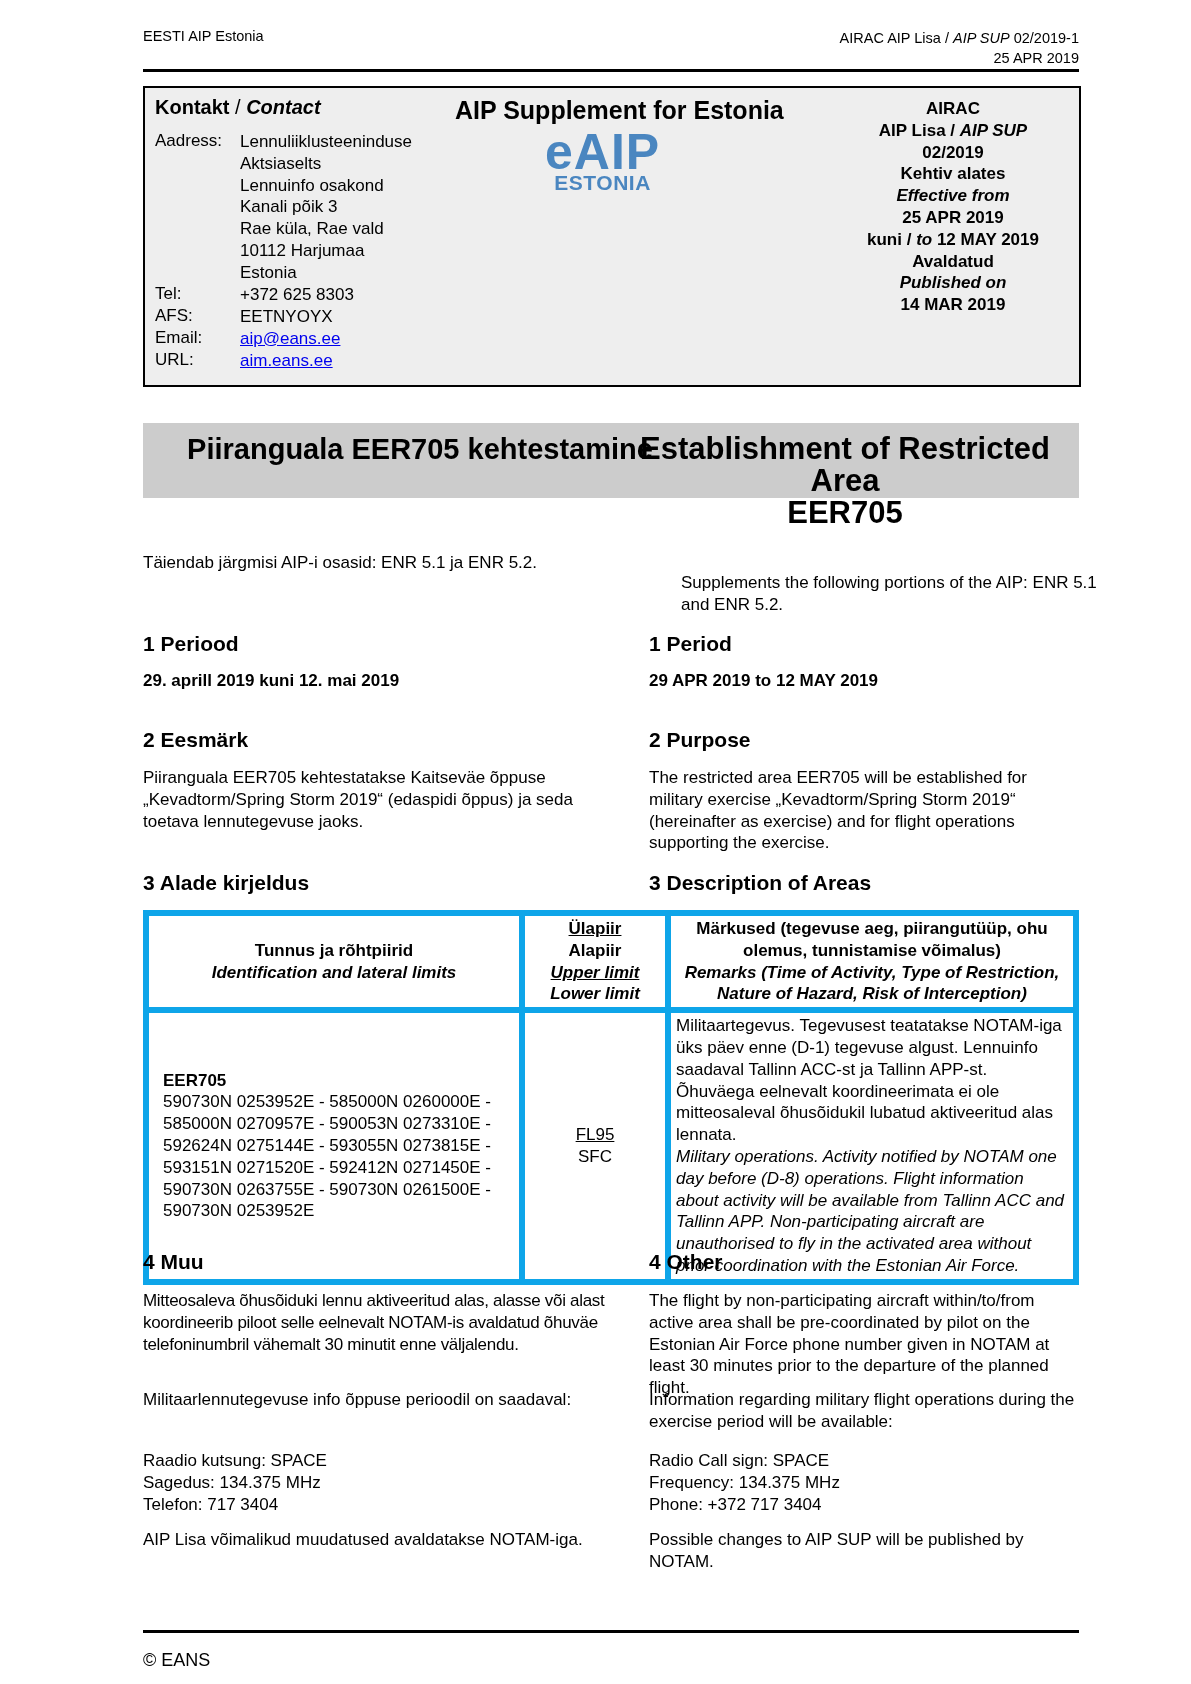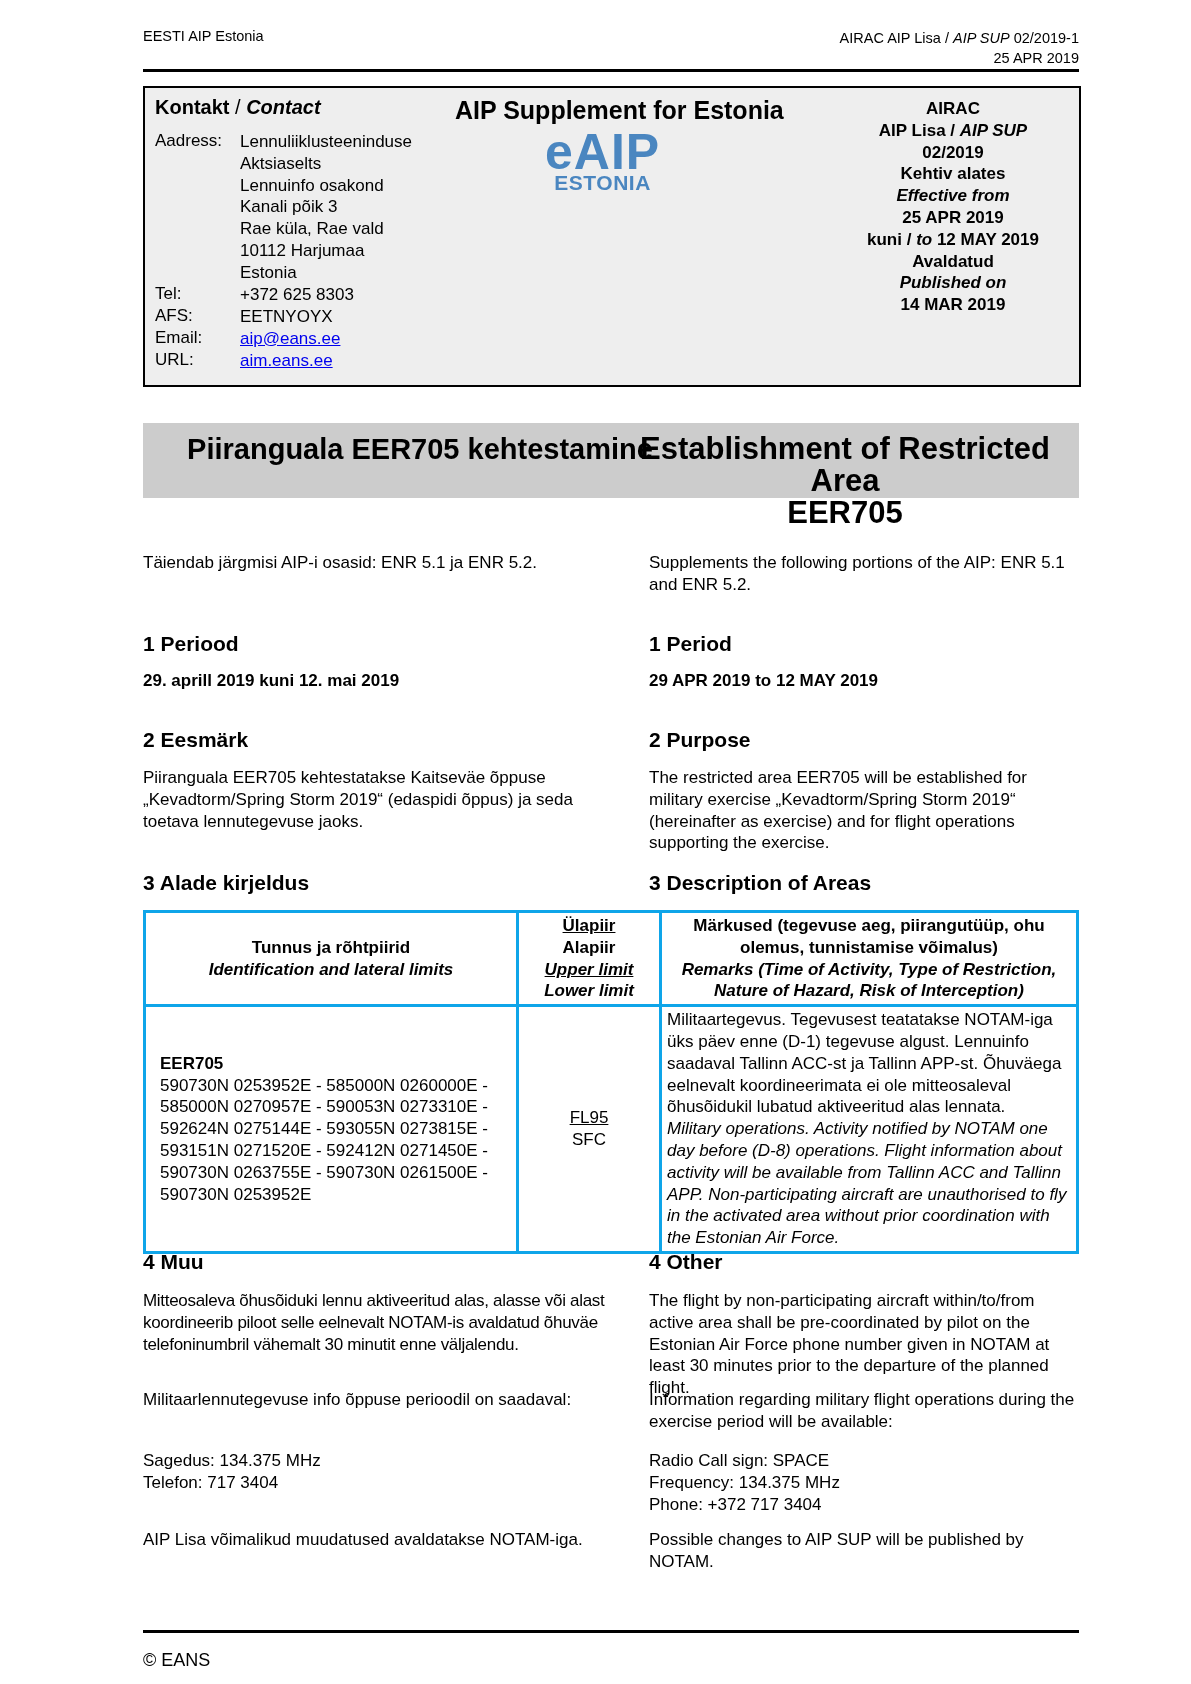--- a/index.html
+++ b/index.html
@@ -21,21 +21,21 @@
   .airac { left:690px; top:10px; width:236px; text-align:center; font-size:17px; font-weight:bold; line-height:21.8px; }
   .banner { left:143px; top:423px; width:936px; height:75px; background:#cccccc; }
   .ban-l { left:0; width:468px; top:10px; text-align:center; font-size:29px; font-weight:bold; line-height:32px;margin-left:43px; }
   .ban-r { left:468px; width:468px; top:10px; text-align:center; font-size:31px; font-weight:bold; line-height:32px; }
   .col-l { left:143px; width:455px; }
   .col-r { left:649px; width:430px; }
   .p { font-size:17px; line-height:21.8px; }
   .h2 { font-size:21px; font-weight:bold; }
   .bold { font-weight:bold; }
   table.areas { position:absolute; left:143px; top:910px; width:936px; border-collapse:collapse; font-size:17px; line-height:21.8px; }
-  table.areas td { border:3px solid #0ea5e9; padding:2px 5px; vertical-align:middle; }
+  table.areas td { border:6px solid #0ea5e9; padding:2px 5px; vertical-align:middle; }
   .th-center { text-align:center; font-weight:bold; }
   .u { text-decoration:underline; }
   .foot { left:143px; top:1650px; font-size:18px; }
 </style>
 </head>
 <body>
 
 <div class="abs hdr-left">EESTI AIP Estonia</div>
 <div class="abs hdr-right">
   <div><span>AIRAC AIP Lisa / </span><i>AIP SUP</i><span> 02/2019-1</span></div>
@@ -87,21 +87,21 @@
 
 <div class="abs banner">
   <div class="abs ban-l">Piiranguala EER705 kehtestamine</div>
   <div class="abs ban-r">
     <div>Establishment of Restricted Area</div>
     <div>EER705</div>
   </div>
 </div>
 
 <div class="abs col-l p" style="top:552px;">Täiendab järgmisi AIP-i osasid: ENR 5.1 ja ENR 5.2.</div>
-<div class="abs col-r p" style="top:552px;">Supplements the following portions of the AIP: ENR 5.1 and ENR 5.2.</div>
+<div class="abs col-r p" style="top:572px;margin-left:32px;">Supplements the following portions of the AIP: ENR 5.1 and ENR 5.2.</div>
 
 <div class="abs col-l h2" style="top:632px;">1 Periood</div>
 <div class="abs col-r h2" style="top:632px;">1 Period</div>
 <div class="abs col-l p bold" style="top:670px;">29. aprill 2019 kuni 12. mai 2019</div>
 <div class="abs col-r p bold" style="top:670px;">29 APR 2019 to 12 MAY 2019</div>
 
 <div class="abs col-l h2" style="top:728px;">2 Eesmärk</div>
 <div class="abs col-r h2" style="top:728px;">2 Purpose</div>
 <div class="abs col-l p" style="top:767px; width:440px;">Piiranguala EER705 kehtestatakse Kaitseväe õppuse „Kevadtorm/Spring Storm 2019“ (edaspidi õppus) ja seda toetava lennutegevuse jaoks.</div>
 <div class="abs col-r p" style="top:767px;">The restricted area EER705 will be established for military exercise „Kevadtorm/Spring Storm 2019“ (hereinafter as exercise) and for flight operations supporting the exercise.</div>
@@ -146,20 +146,21 @@
 
 <div class="abs col-l h2" style="top:1250px;">4 Muu</div>
 <div class="abs col-r h2" style="top:1250px;">4 Other</div>
 <div class="abs col-l p" style="top:1290px; width:465px; letter-spacing:-0.3px;">Mitteosaleva õhusõiduki lennu aktiveeritud alas, alasse või alast koordineerib piloot selle eelnevalt NOTAM-is avaldatud õhuväe telefoninumbril vähemalt 30 minutit enne väljalendu.</div>
 <div class="abs col-r p" style="top:1290px;">The flight by non-participating aircraft within/to/from active area shall be pre-coordinated by pilot on the Estonian Air Force phone number given in NOTAM at least 30 minutes prior to the departure of the planned flight.</div>
 
 <div class="abs col-l p" style="top:1389px;">Militaarlennutegevuse info õppuse perioodil on saadaval:</div>
 <div class="abs col-r p" style="top:1389px;">Information regarding military flight operations during the exercise period will be available:</div>
 
 <div class="abs col-l p" style="top:1450px;">
+  <div>Raadio kutsung: SPACE</div>
   <div>Sagedus: 134.375 MHz</div>
   <div>Telefon: 717 3404</div>
 </div>
 <div class="abs col-r p" style="top:1450px;">
   <div>Radio Call sign: SPACE</div>
   <div>Frequency: 134.375 MHz</div>
   <div>Phone: +372 717 3404</div>
 </div>
 
 <div class="abs col-l p" style="top:1529px;">AIP Lisa võimalikud muudatused avaldatakse NOTAM-iga.</div>

